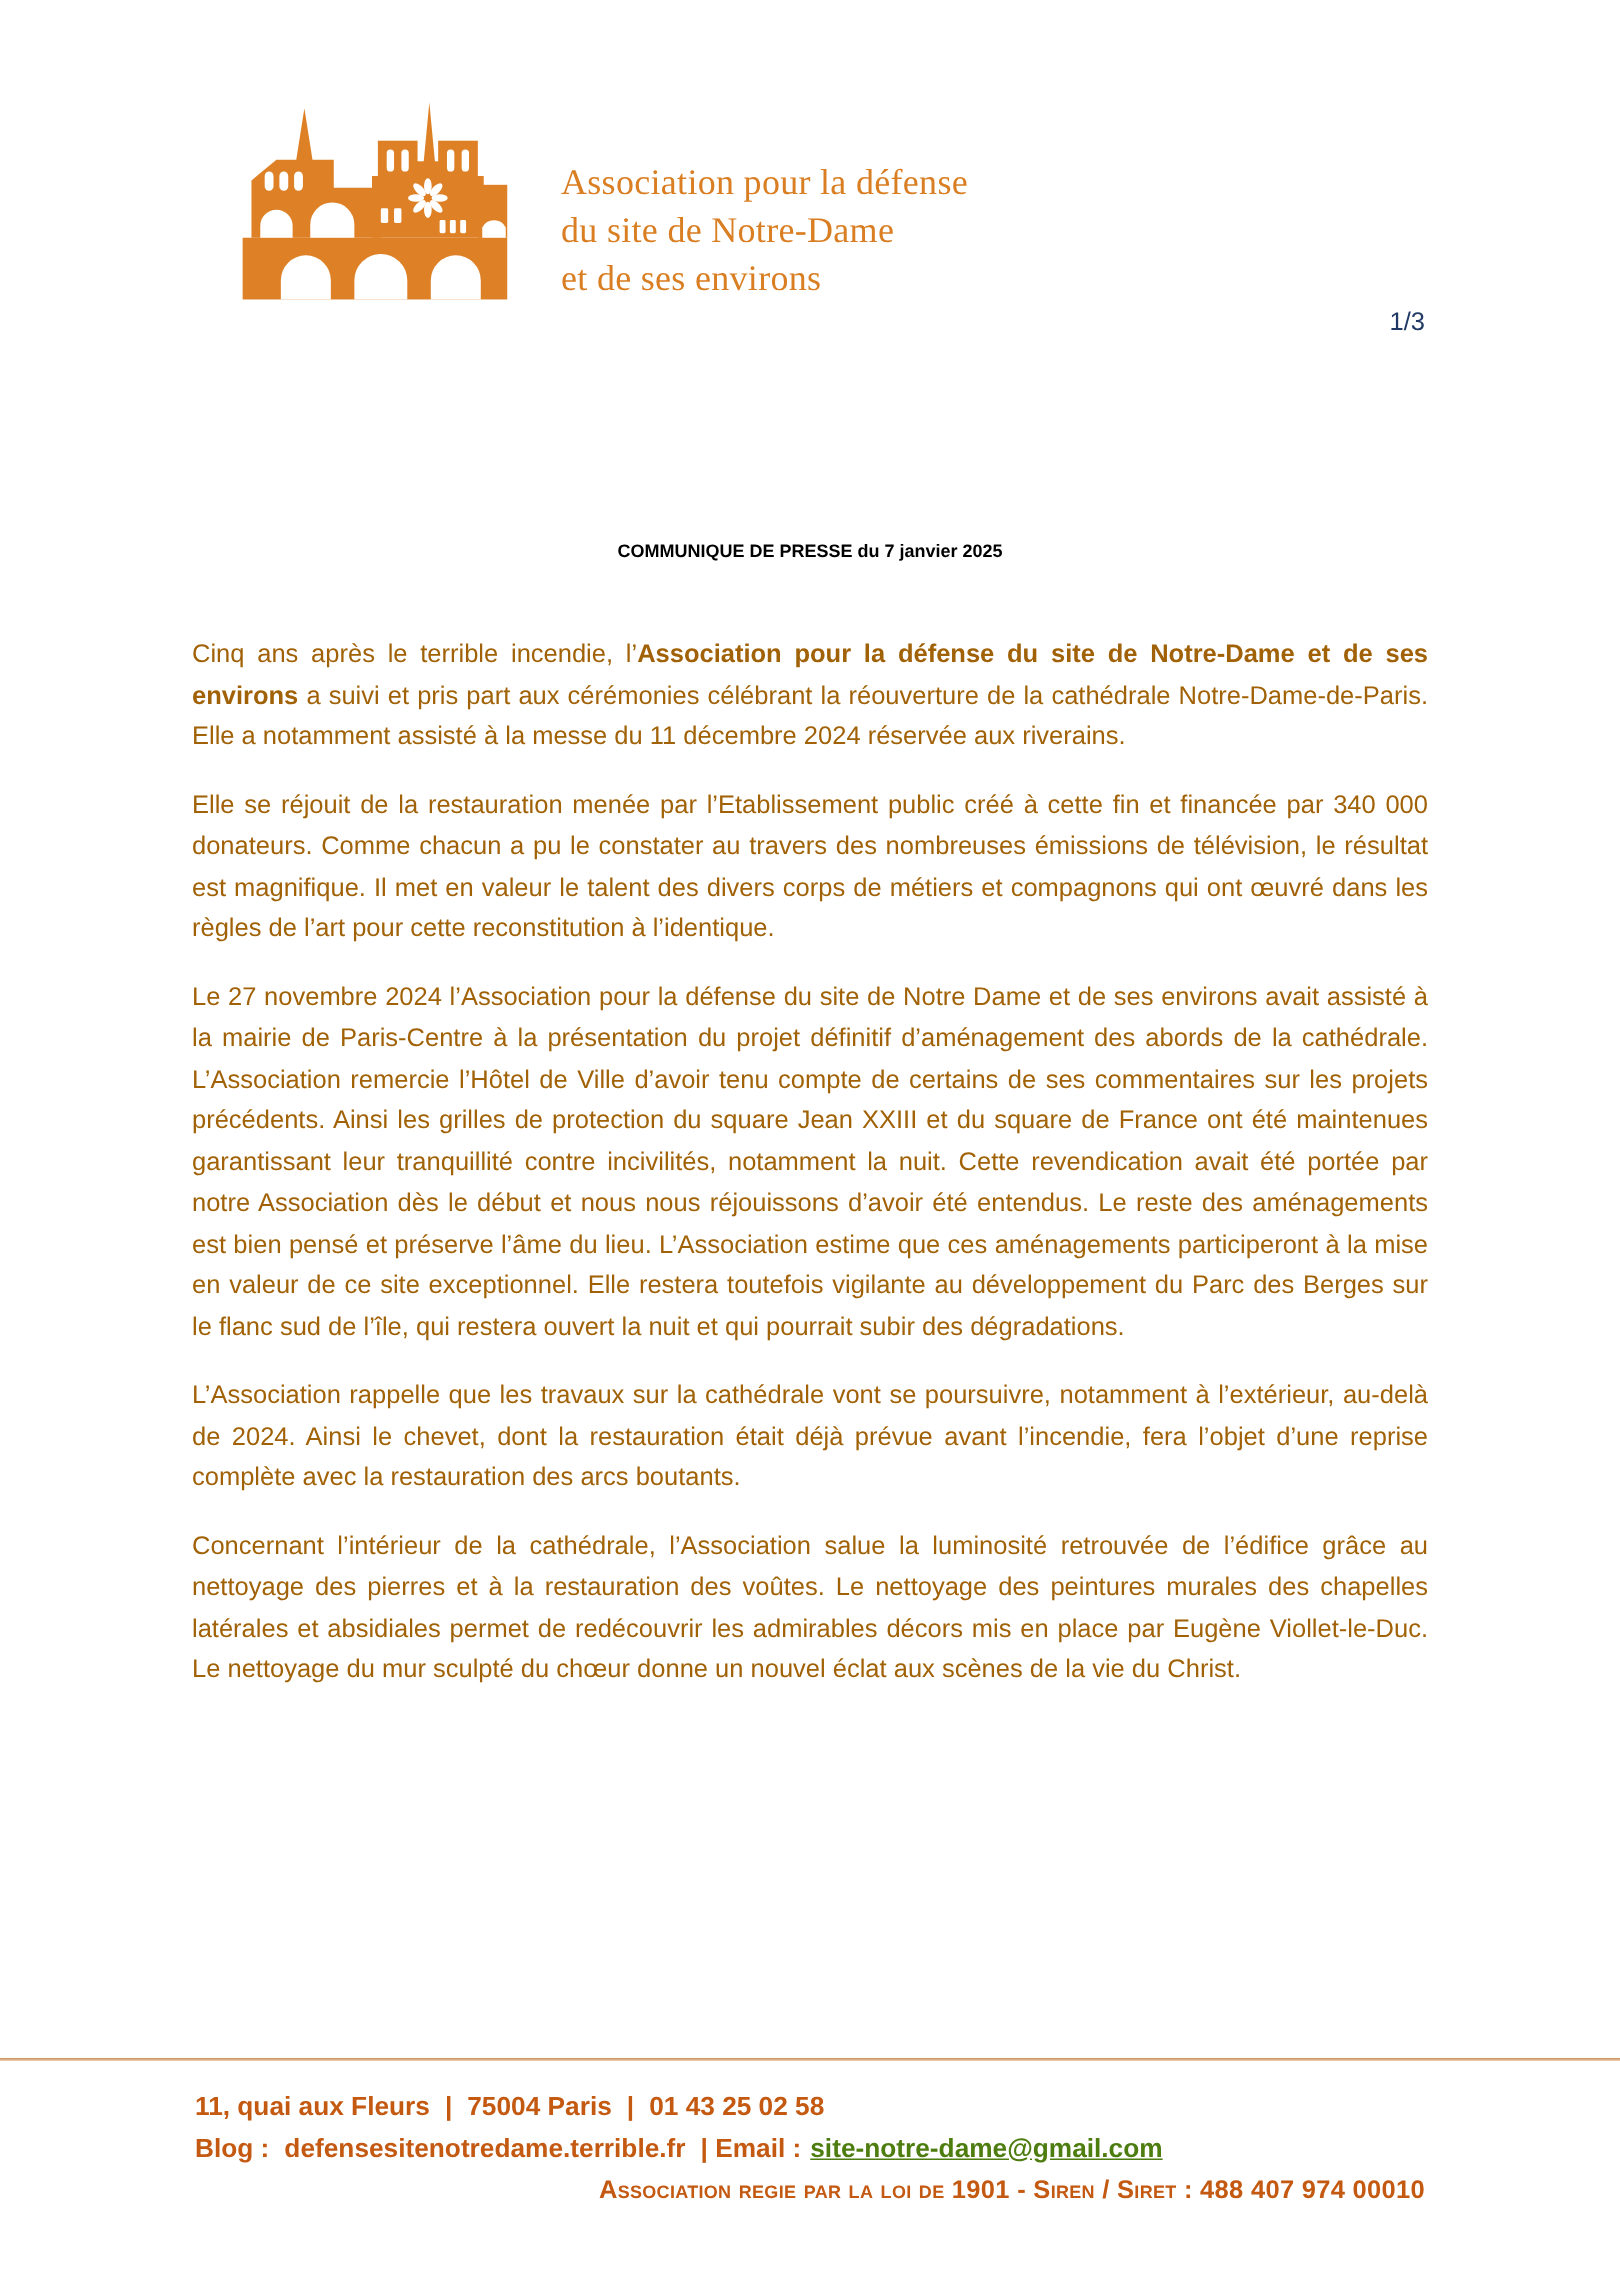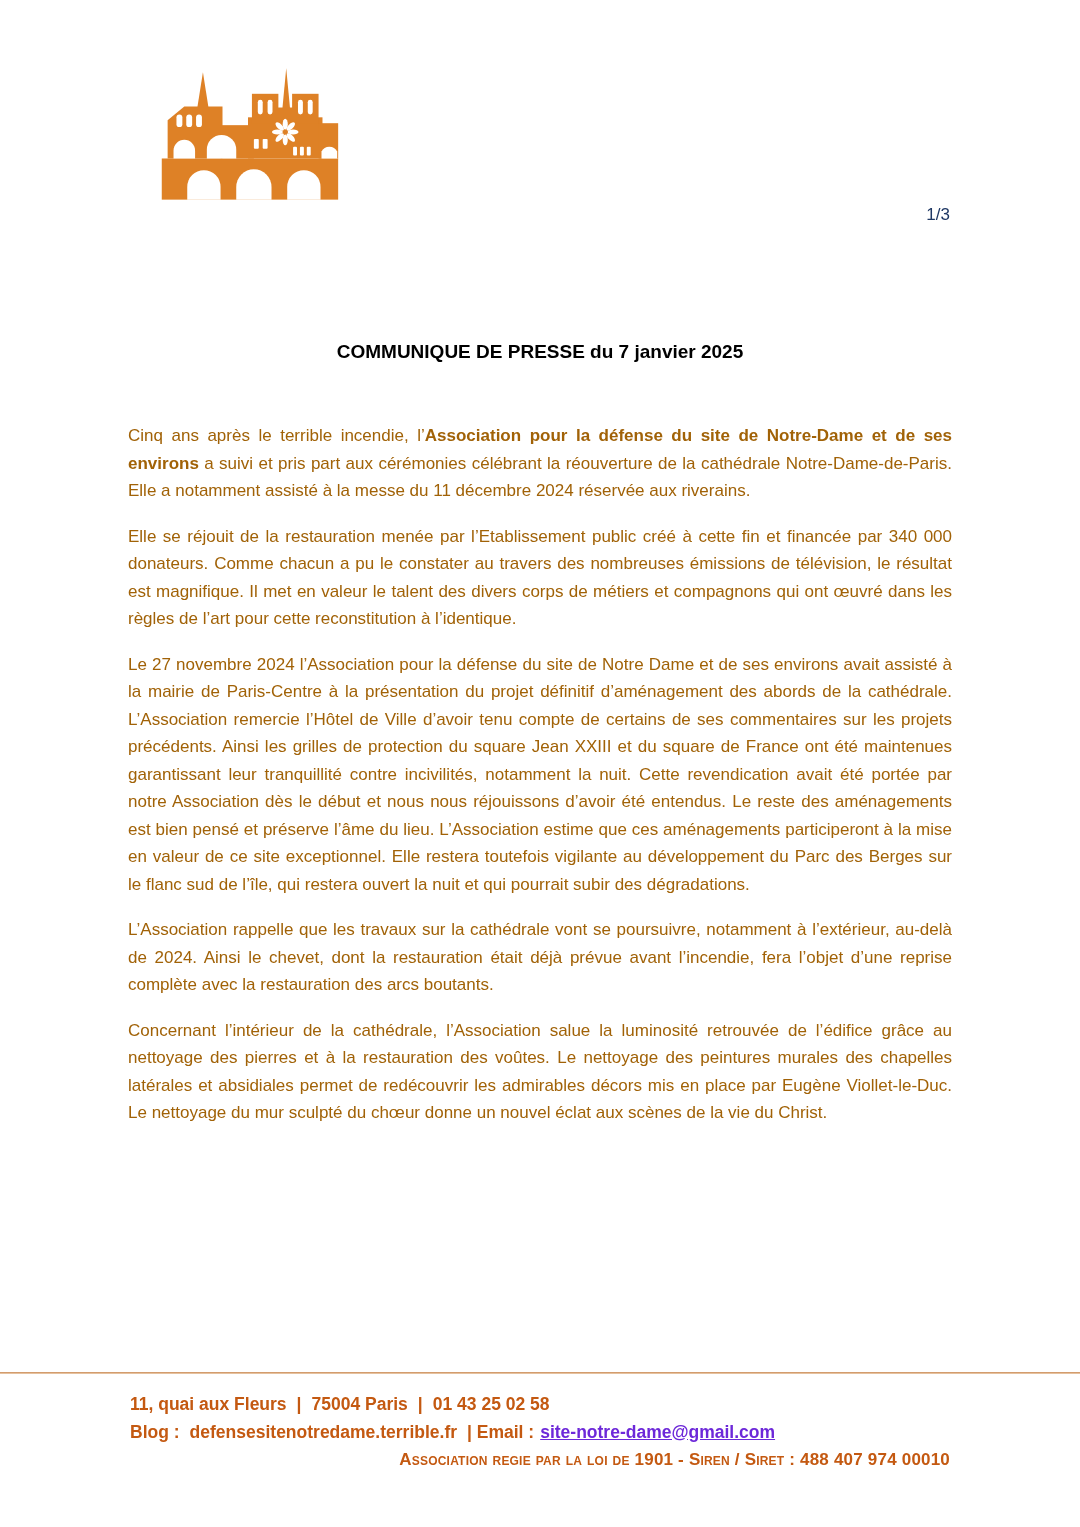--- a/index.html
+++ b/index.html
@@ -11,41 +11,41 @@
   .org-name {
     position:absolute; left:374px; top:106px;
     font-family:"Liberation Serif", serif; font-size:24px; line-height:32px;
     color:#D97E22; letter-spacing:0.2px;
   }
   .page-number {
     position:absolute; top:205px; right:130px;
     font-size:17px; font-weight:normal; color:#1F3864;
   }
   .doc-title {
-    position:absolute; top:341px; left:128px; width:824px; text-align:center;
-    font-size:19px; font-weight:bold; color:#000000;
+    position:absolute; top:360px; left:128px; width:824px; text-align:center;
+    font-size:12px; font-weight:bold; color:#000000;
   }
   .content { position:absolute; left:128px; top:422px; width:824px; }
   .content p {
     margin:0 0 18px 0; font-size:17px; line-height:27.5px;
     text-align:justify; color:#a16207;
   }
   .content p b { font-weight:bold; }
   .footer-rule {
     position:absolute; left:0; top:1372px; width:1080px; height:2px;
     background:linear-gradient(#C98A55, #EFD3B6);
   }
   .footer {
     position:absolute; left:130px; top:1391px; width:820px;
     color:#C45911; font-weight:bold;
   }
   .footer .f-line { font-size:17.5px; line-height:27.5px; white-space:nowrap; }
   .footer .sep { margin:0 10px; }
   .footer .lbl { margin-right:10px; }
-  .footer .email-link { color:#6d28d9; text-decoration:underline; margin-left:6px; }
+  .footer .email-link { color:#4d7c0f; text-decoration:underline; margin-left:6px; }
   .footer .legal { font-size:17px; font-variant:small-caps; letter-spacing:0.2px;text-align:right; }
 </style>
 </head>
 <body>
 
 <div class="page">
 
   <svg class="logo" viewBox="0 0 200 140" aria-hidden="true">
     <g fill="#DE8126">
 
@@ -98,20 +98,25 @@
       <path d="M24,96 v-8 a11,11 0 0 1 22,0 v8 Z"></path>
       <path d="M58,96 v-9 a15,15 0 0 1 30,0 v9 Z"></path>
       <path d="M175,96 v-7 a9,9 0 0 1 16,0 v7 Z"></path>
 
       <path d="M38,138 v-13 a17,17 0 0 1 34,0 v13 Z"></path>
       <path d="M88,138 v-13 a18,18 0 0 1 36,0 v13 Z"></path>
       <path d="M140,138 v-13 a17,17 0 0 1 34,0 v13 Z"></path>
     </g>
   </svg>
 
+  <div class="org-name">
+    <div>Association pour la défense</div>
+    <div>du site de Notre-Dame</div>
+    <div>et de ses environs</div>
+  </div>
 
   <div class="page-number">1/3</div>
 
   <div class="doc-title">COMMUNIQUE DE PRESSE du 7 janvier 2025</div>
 
   <div class="content">
     <p><span>Cinq ans après le terrible incendie, l’</span><b>Association pour la défense du site de Notre-Dame et de ses environs</b><span> a suivi et pris part aux cérémonies célébrant la réouverture de la cathédrale Notre-Dame-de-Paris. Elle a notamment assisté à la messe du 11 décembre 2024 réservée aux riverains.</span></p>
     <p>Elle se réjouit de la restauration menée par l’Etablissement public créé à cette fin et financée par 340 000 donateurs. Comme chacun a pu le constater au travers des nombreuses émissions de télévision, le résultat est magnifique. Il met en valeur le talent des divers corps de métiers et compagnons qui ont œuvré dans les règles de l’art pour cette reconstitution à l’identique.</p>
     <p>Le 27 novembre 2024 l’Association pour la défense du site de Notre Dame et de ses environs avait assisté à la mairie de Paris-Centre à la présentation du projet définitif d’aménagement des abords de la cathédrale. L’Association remercie l’Hôtel de Ville d’avoir tenu compte de certains de ses commentaires sur les projets précédents. Ainsi les grilles de protection du square Jean XXIII et du square de France ont été maintenues garantissant leur tranquillité contre incivilités, notamment la nuit. Cette revendication avait été portée par notre Association dès le début et nous nous réjouissons d’avoir été entendus. Le reste des aménagements est bien pensé et préserve l’âme du lieu. L’Association estime que ces aménagements participeront à la mise en valeur de ce site exceptionnel. Elle restera toutefois vigilante au développement du Parc des Berges sur le flanc sud de l’île, qui restera ouvert la nuit et qui pourrait subir des dégradations.</p>
     <p>L’Association rappelle que les travaux sur la cathédrale vont se poursuivre, notamment à l’extérieur, au-delà de 2024. Ainsi le chevet, dont la restauration était déjà prévue avant l’incendie, fera l’objet d’une reprise complète avec la restauration des arcs boutants.</p>

